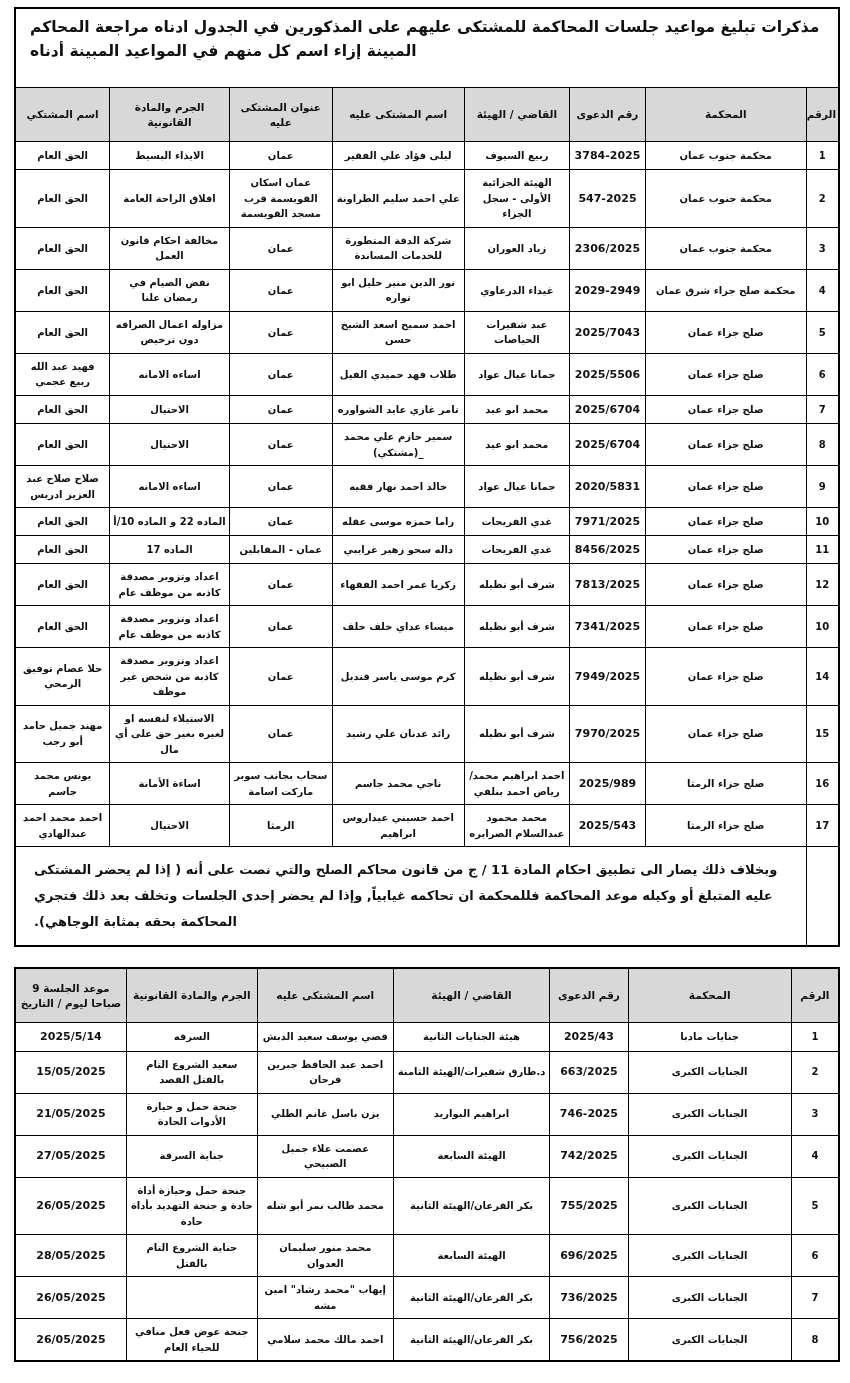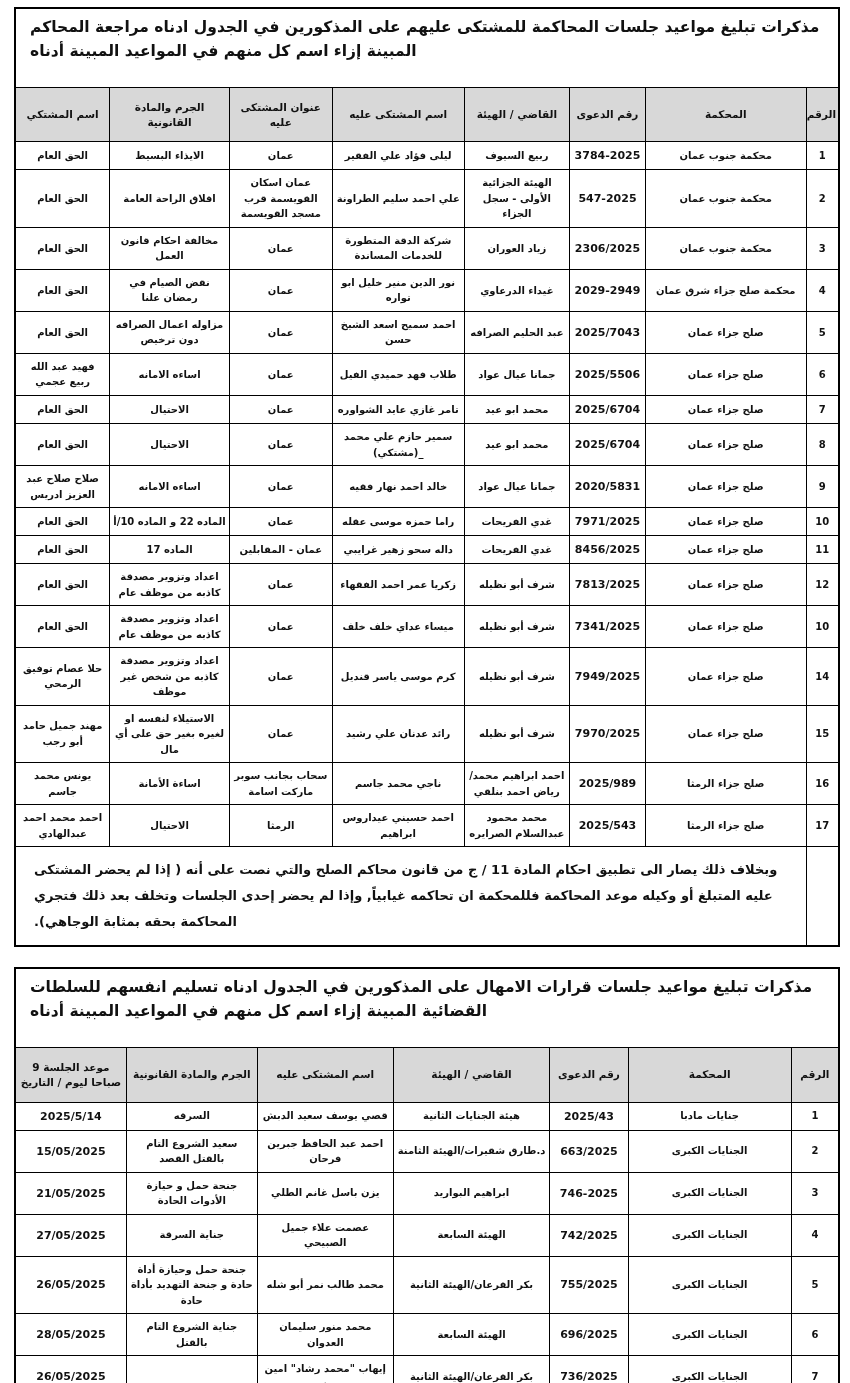--- a/index.html
+++ b/index.html
@@ -115,21 +115,21 @@
         <td>غيداء الدرعاوي</td>
         <td>نور الدين منير خليل ابو تواره</td>
         <td>عمان</td>
         <td>نقض الصيام في رمضان علنا</td>
         <td>الحق العام</td>
       </tr>
       <tr>
         <td>5</td>
         <td>صلح جزاء عمان</td>
         <td class="case-no">2025/7043</td>
-        <td>عبد الحليم الصرافه</td>
+        <td>عبد شقيرات الحياصات</td>
         <td>احمد سميح اسعد الشيخ حسن</td>
         <td>عمان</td>
         <td>مزاوله اعمال الصرافه دون ترخيص</td>
         <td>الحق العام</td>
       </tr>
       <tr>
         <td>6</td>
         <td>صلح جزاء عمان</td>
         <td class="case-no">2025/5506</td>
         <td>جمانا عيال عواد</td>
@@ -262,23 +262,20 @@
     <col class="c-num">
       <col class="c-court">
       <col class="c-case">
       <col class="c-judge">
     <col class="c-def">
       <col class="c-crime">
       <col class="c-date">
   </colgroup>
   <thead>
     <tr>
-      <td class="title-cell" colspan="7">مذكرات تبليغ مواعيد جلسات قرارات الامهال على المذكورين في الجدول ادناه تسليم انفسهم للسلطات القضائية المبينة إزاء اسم كل منهم في المواعيد المبينة أدناه</td>
-    </tr>
-    <tr>
         <th>الرقم</th>
         <th>المحكمة</th>
         <th>رقم الدعوى</th>
         <th>القاضي / الهيئة</th>
         <th>اسم المشتكى عليه</th>
         <th>الجرم والمادة القانونية</th>
         <th>موعد الجلسة 9 صباحا ليوم / التاريخ</th>
       </tr>
   </thead>
   <tbody>

